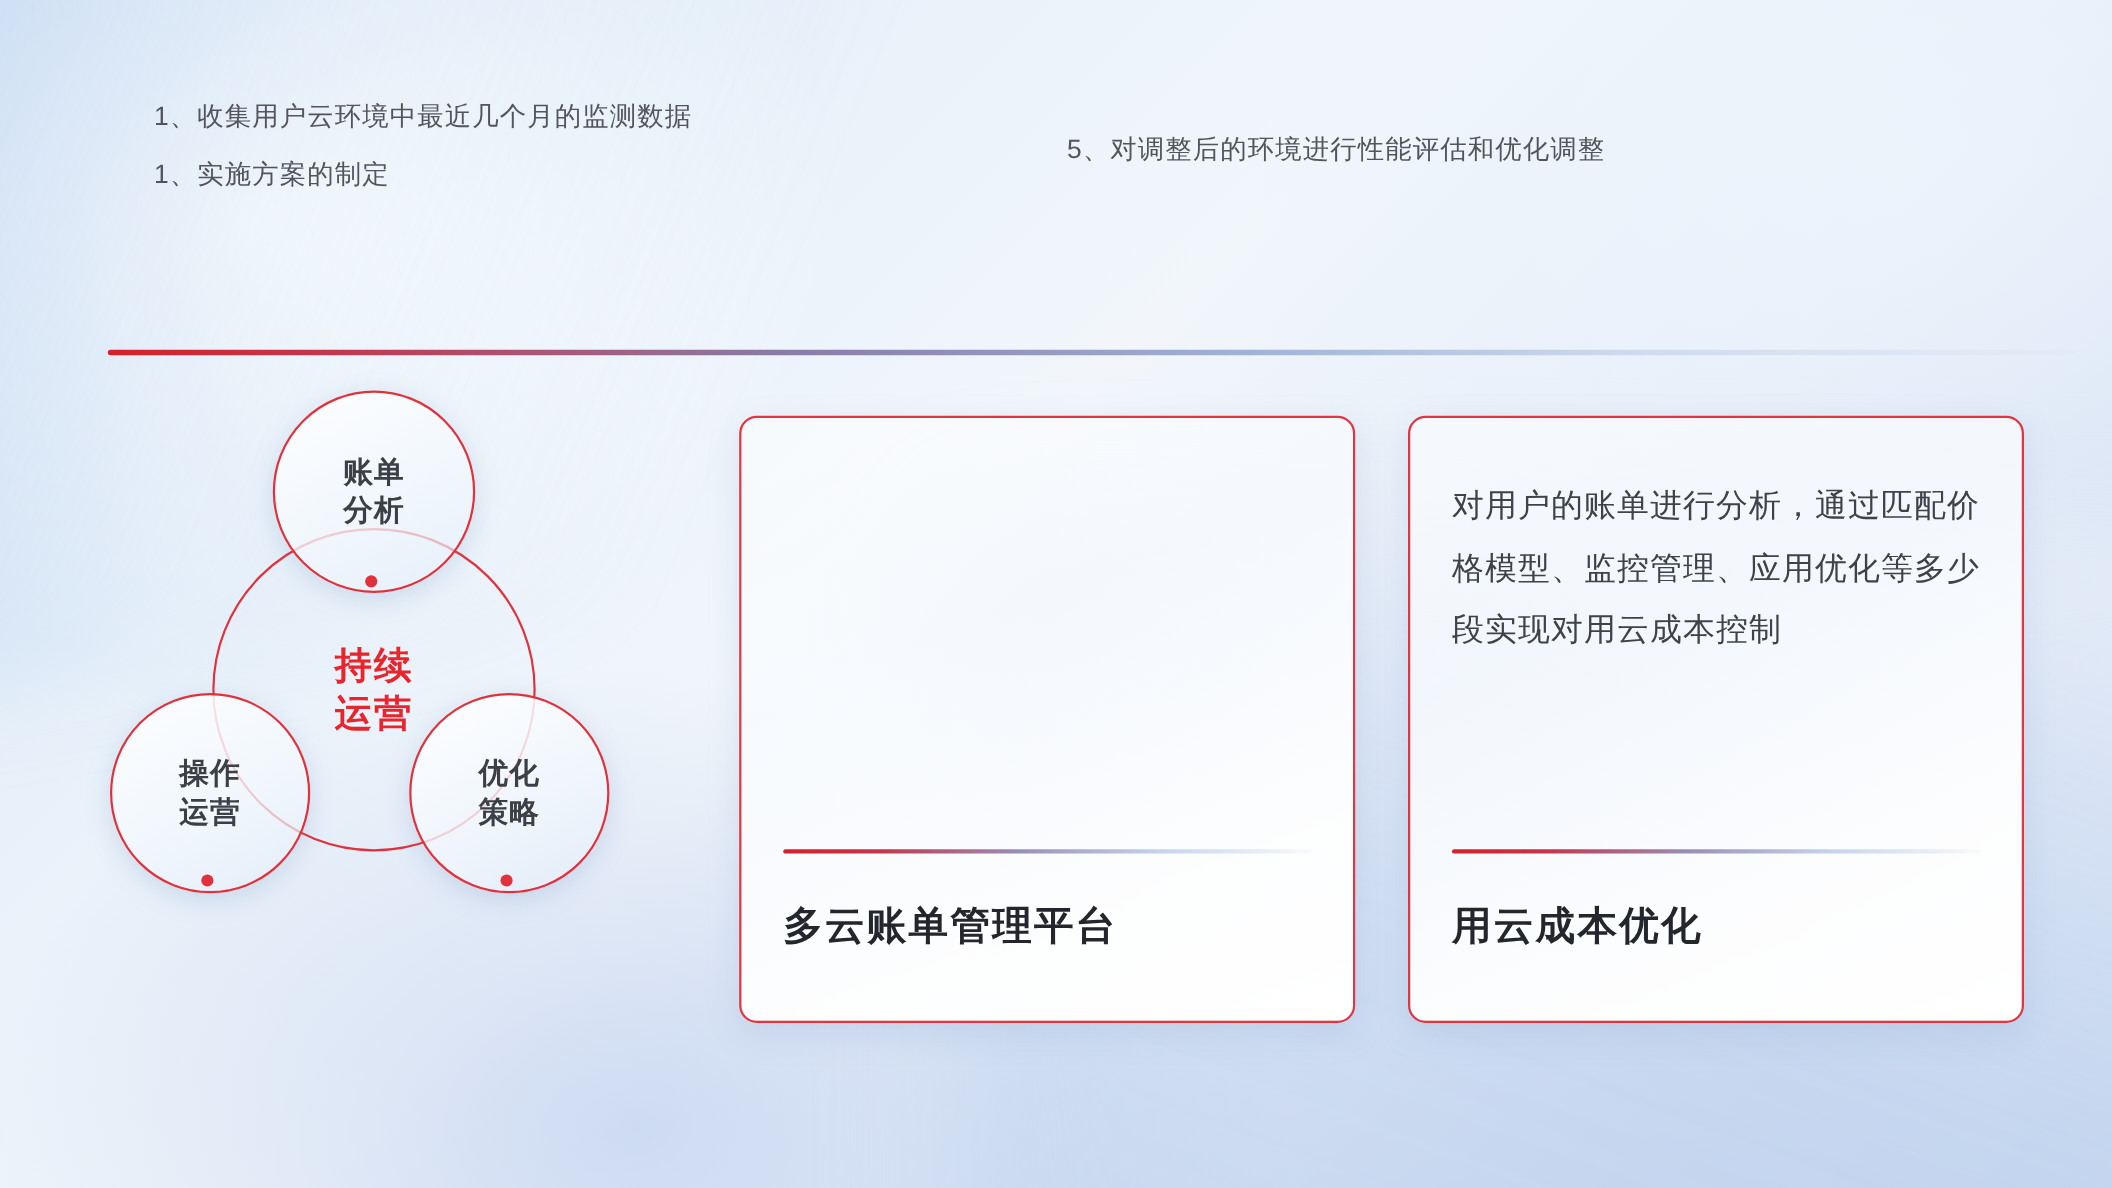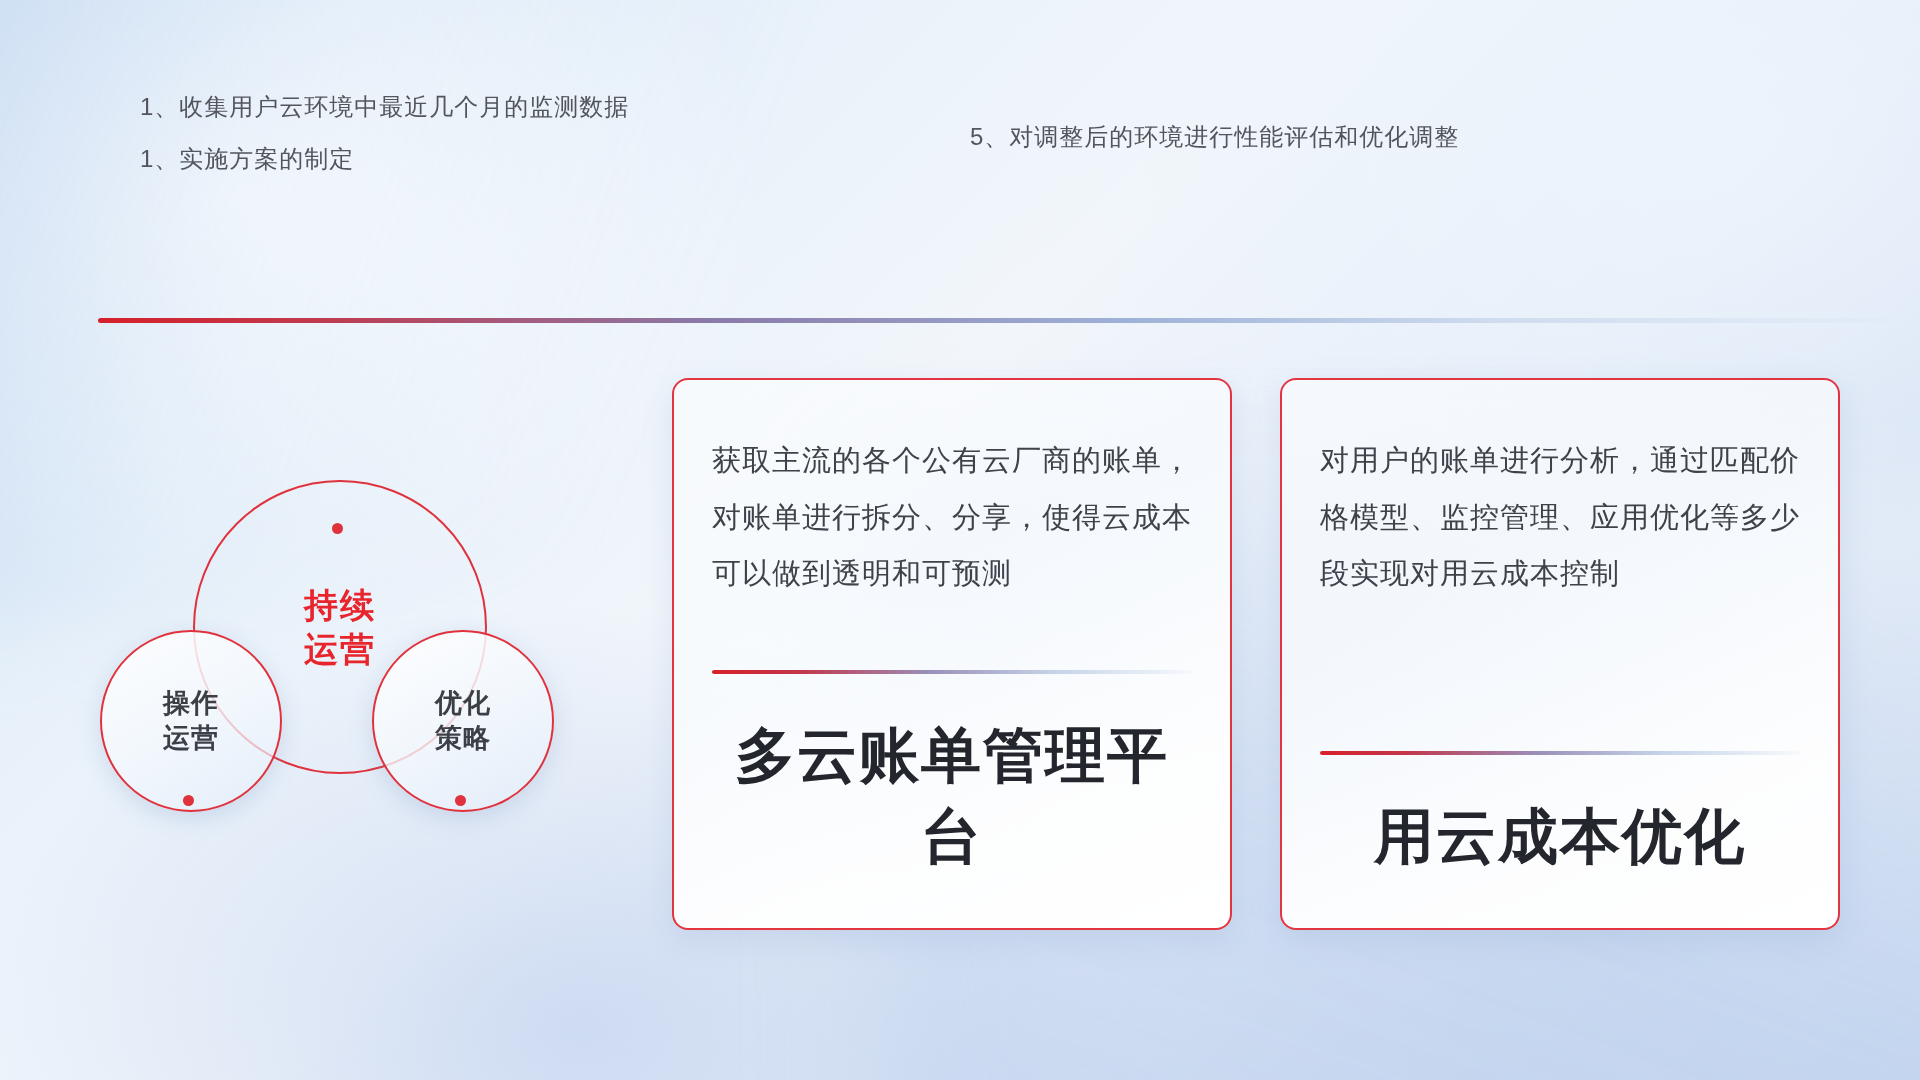--- a/index.html
+++ b/index.html
@@ -170,26 +170,25 @@
     flex: 0 0 auto;
   }
   .card-rule {
     margin-top: auto;
     height: 4px;
     border-radius: 2px;
     background: linear-gradient(90deg, #d8202b 0%, #c3364a 18%, #9a8fb8 45%, #c7d5ea 72%, rgba(220,231,244,0.15) 100%);
     margin-bottom: 42px;
   }
   .card-title {
-    font-size: 60px;
+    font-size: 36px;
     font-weight: bold;
     color: #23262c;
     letter-spacing: 2px;
-    text-align: center;
-    margin-bottom: 20px;
+    margin-bottom: 31px;
   }
 </style>
 </head>
 <body>
 
 <div id="stage">
 
   <div class="bullets">
     <div class="bullet-col left">
       <div class="bullet-line">1、收集用户云环境中最近几个月的监测数据</div>
@@ -202,40 +201,45 @@
 
   <div class="divider"></div>
 
   <div class="venn">
     <div class="circle c-center">
       <div>
         <div>持续</div>
         <div>运营</div>
       </div>
     </div>
+    <div class="circle c-top">
+      <div>
+        <div>账单</div>
+        <div>分析</div>
+      </div>
+    </div>
     <div class="circle c-left">
       <div>
         <div>操作</div>
         <div>运营</div>
       </div>
     </div>
     <div class="circle c-right">
       <div>
         <div>优化</div>
         <div>策略</div>
       </div>
     </div>
     <div class="dot dot-top"></div>
     <div class="dot dot-left"></div>
     <div class="dot dot-right"></div>
   </div>
 
   <div class="cards">
     <div class="card">
-      <div class="card-body">获取主流的各个公有云厂商的账单，对账单进行拆分、分享，使得云成本可以做到透明和可预测</div>
       <div class="card-rule"></div>
       <div class="card-title">多云账单管理平台</div>
     </div>
     <div class="card">
       <div class="card-body">对用户的账单进行分析，通过匹配价格模型、监控管理、应用优化等多少段实现对用云成本控制</div>
       <div class="card-rule"></div>
       <div class="card-title">用云成本优化</div>
     </div>
   </div>
 

